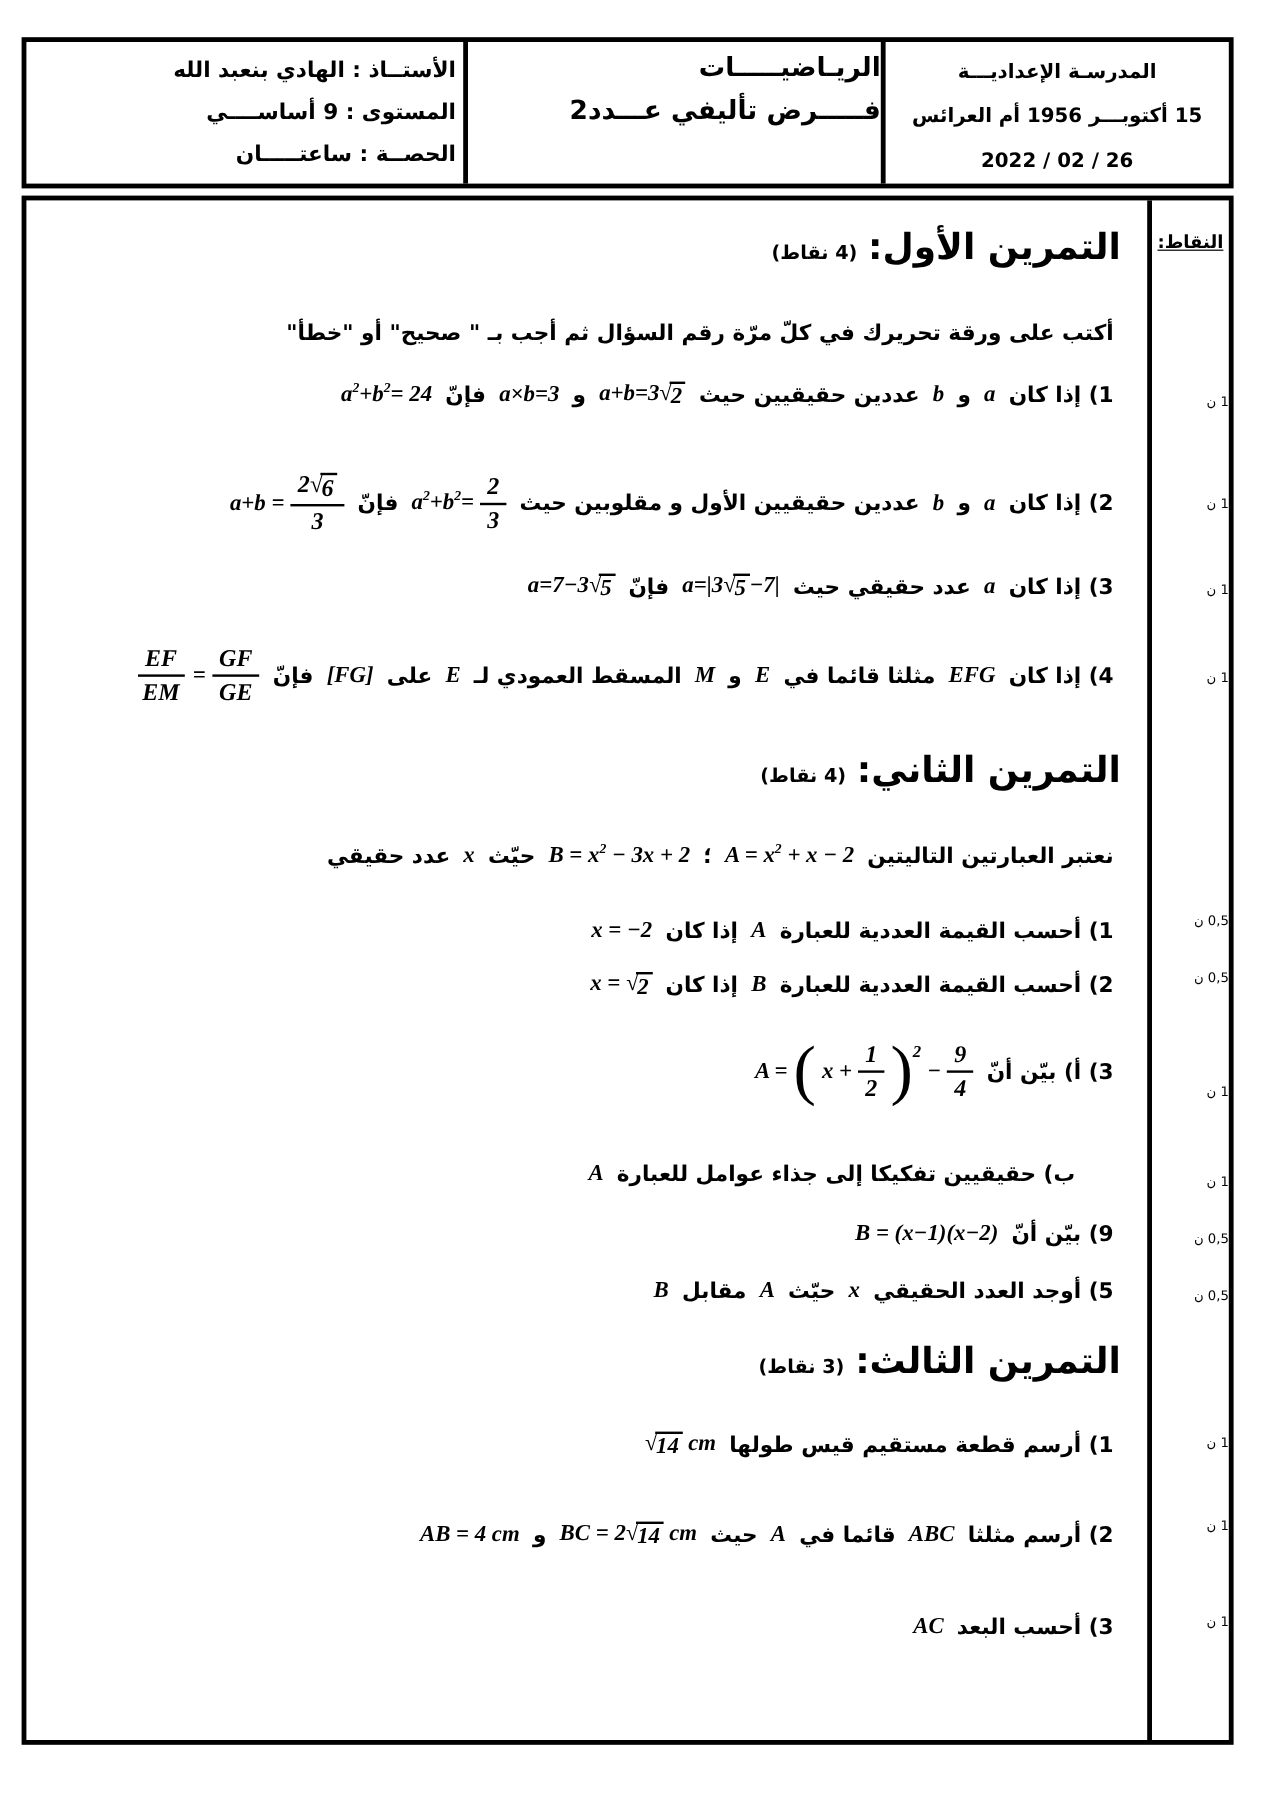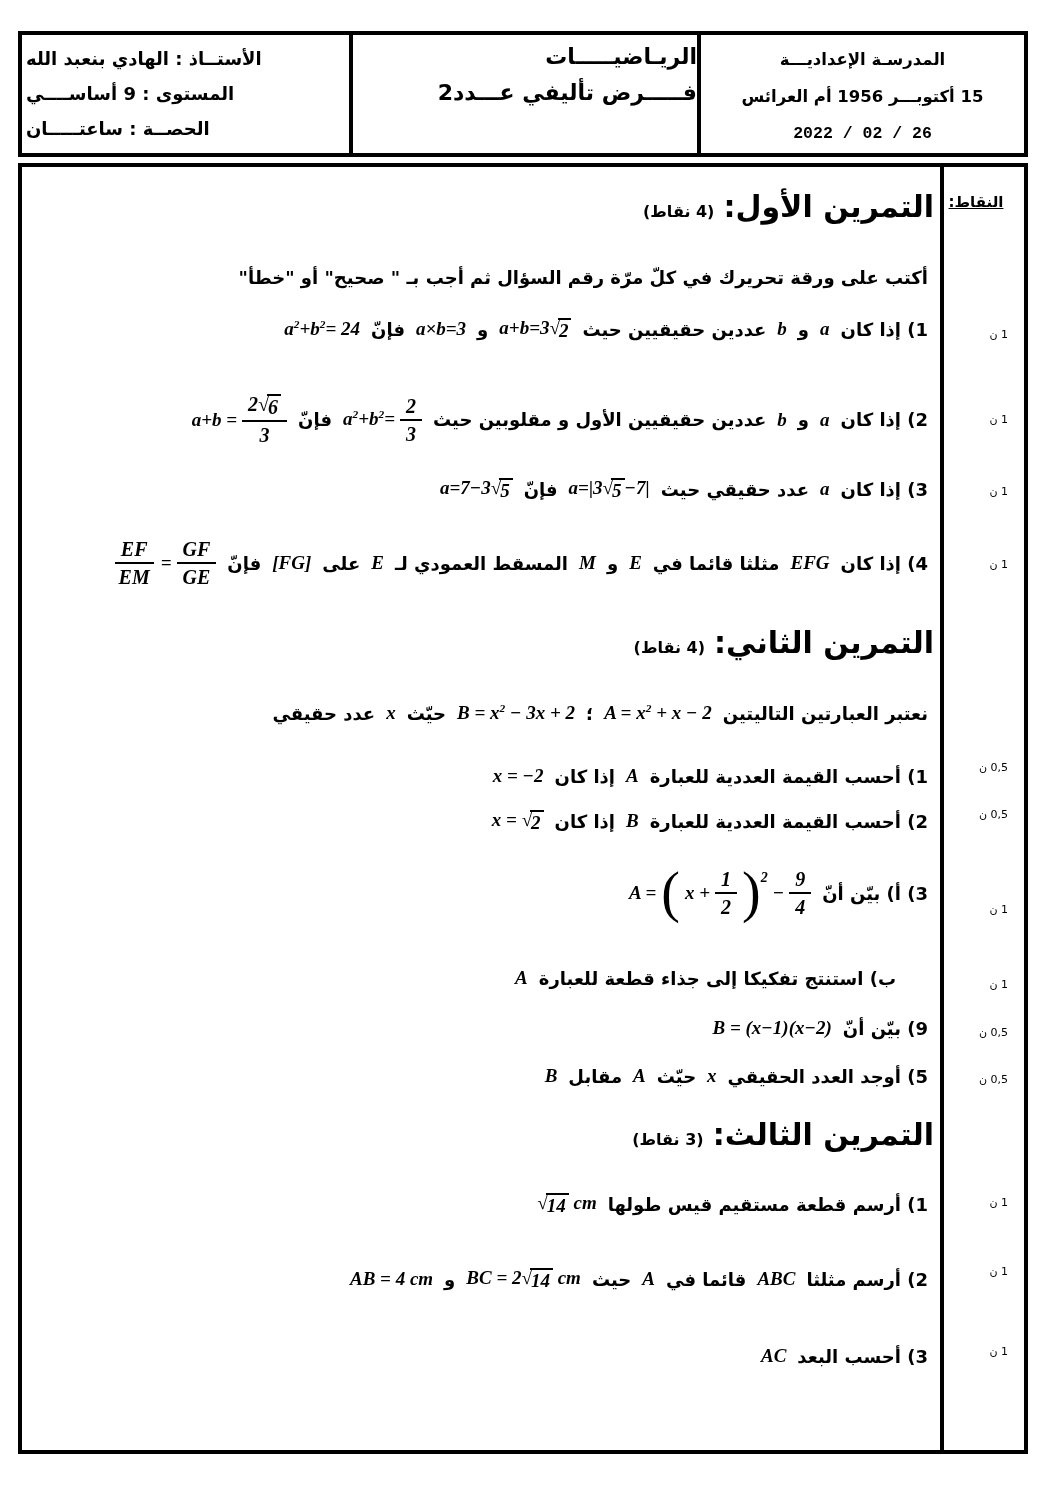--- a/index.html
+++ b/index.html
@@ -3,34 +3,34 @@
 <meta charset="utf-8">
 <style>
   html,body{margin:0;padding:0;background:#ffffff;}
   .sheet{position:relative;width:1058px;height:1497px;background:#fff;color:#000;
          font-family:"DejaVu Sans",sans-serif;overflow:hidden;}
 
   
   .hdr{position:absolute;left:18px;top:31px;width:1010px;height:126px;
        border:4px solid #000;display:flex;box-sizing:border-box;}
   .hdr-cell{box-sizing:border-box;height:100%;}
-  .cell-teacher{width:327px;direction:rtl;text-align:left;padding:6px 6px 0 4px;}
+  .cell-teacher{width:327px;direction:rtl;text-align:right;padding:6px 6px 0 4px;margin-left:37px;}
   .cell-subject{width:352px;border-left:4px solid #000;border-right:4px solid #000;
                 text-align:right;direction:rtl;padding-top:4px;}
   .cell-school{flex:1;text-align:center;direction:rtl;padding-top:6px;}
   .hline{margin:0;font-weight:bold;font-size:18px;line-height:1.95;white-space:nowrap;}
   .subject-main{margin:0;font-weight:bold;font-size:22px;line-height:1.6;}
   .subject-sub{margin:6px 0 0 0;font-weight:bold;font-size:22px;}
   .school-line{margin:0;font-weight:bold;font-size:16.5px;line-height:2.25;white-space:nowrap;}
-  .date-line{direction:ltr;font-family:Liberation Mono, monospace;}
+  .date-line{direction:ltr;}
 
   
   .bodybox{position:absolute;left:18px;top:163px;width:1010px;height:1291px;
            border:4px solid #000;box-sizing:border-box;}
-  .marks{position:absolute;top:0;right:16px;bottom:0;width:64px;border-left:4px solid #000;}
+  .marks{position:absolute;top:0;right:0;bottom:0;width:64px;border-left:4px solid #000;}
   .marks-title{margin:0;position:absolute;top:26px;width:100%;text-align:center;
                font-weight:bold;font-size:15px;text-decoration:underline;direction:rtl;}
   .mark{position:absolute;width:100%;text-align:right;font-weight:normal;font-size:11px;
         direction:rtl;white-space:nowrap;}
   .content{position:absolute;top:0;left:0;right:68px;bottom:0;}
 
   
   .line{position:absolute;right:28px;left:8px;display:flex;direction:rtl;
         justify-content:flex-start;align-items:center;gap:11px;font-weight:bold;}
   .line.title-line{align-items:baseline;gap:9px;right:22px;}
@@ -227,21 +227,21 @@
               <span class="bpsup">2</span>
             </span>
             <span class="math" dir="ltr">−</span>
             <span class="frac">
               <span class="num">9</span>
               <span class="den">4</span>
             </span>
           </span>
         </div>
       <div class="line" style="top:800px;right:60px">
-          <span class="ar">ب) استنتج تفكيكا إلى جذاء قطعة للعبارة</span>
+          <span class="ar">ب) حقيقيين تفكيكا إلى جذاء عوامل للعبارة</span>
           <span class="math" dir="ltr">A</span>
         </div>
       <div class="line" style="top:850px">
           <span class="ar">9) بيّن أنّ</span>
           <span class="math" dir="ltr">B = (x−1)(x−2)</span>
         </div>
       <div class="line" style="top:898px">
           <span class="ar">5) أوجد العدد الحقيقي</span>
           <span class="math" dir="ltr">x</span>
           <span class="ar">حيّث</span>

